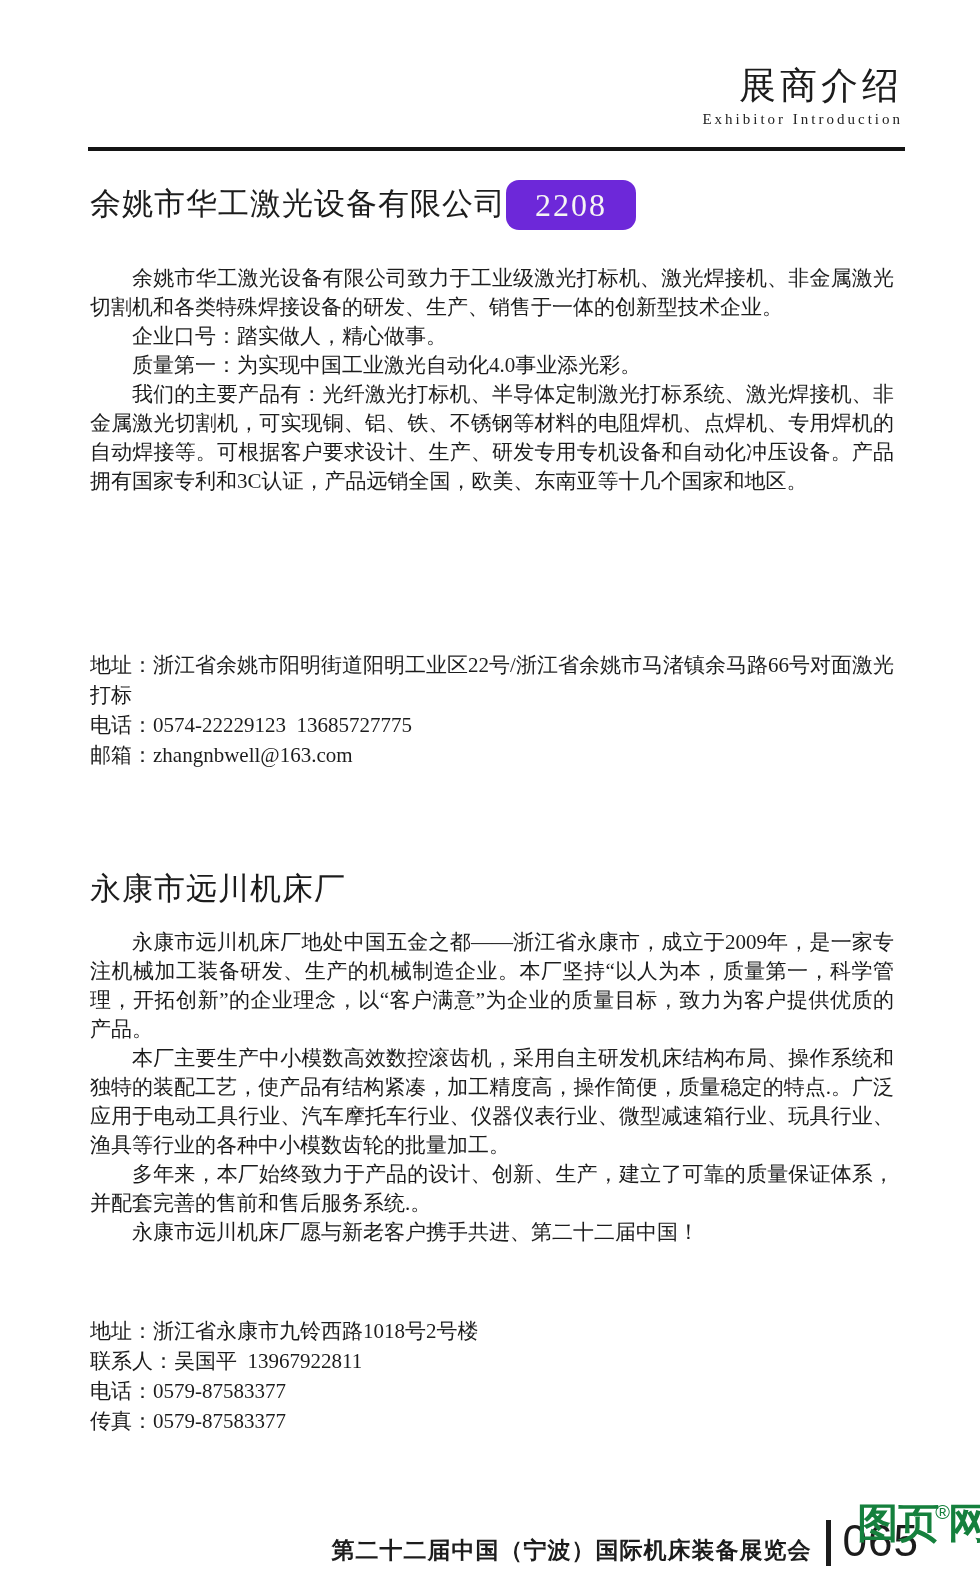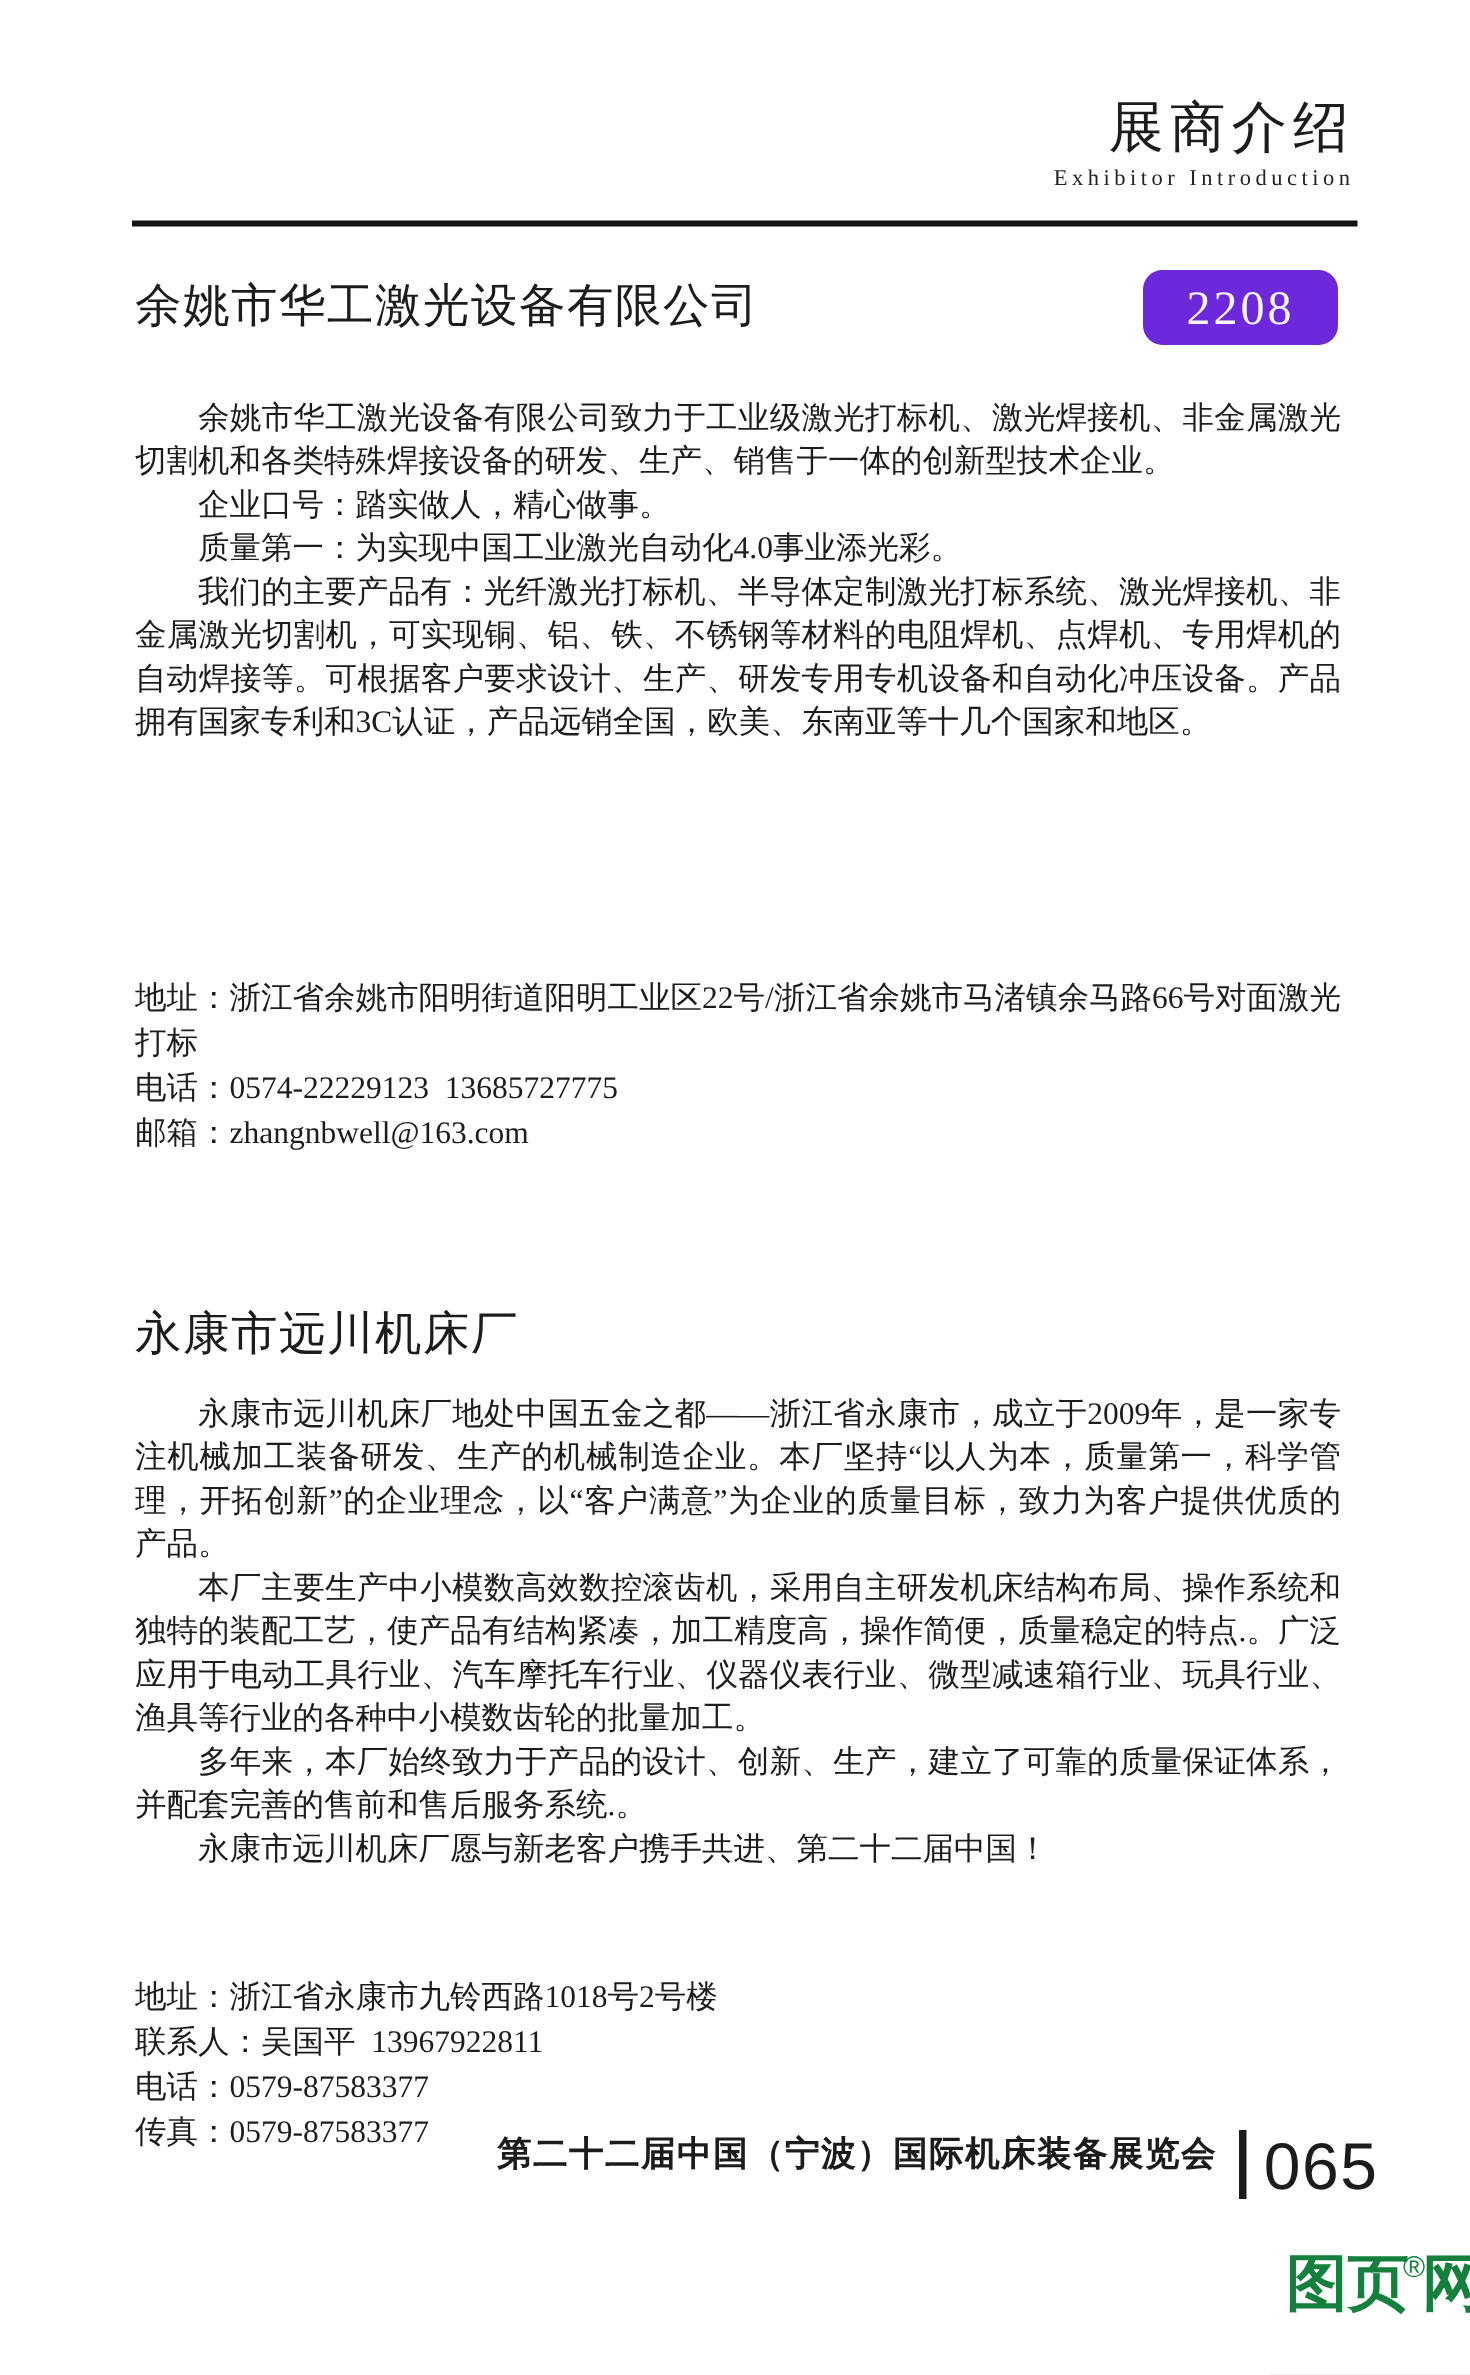--- a/index.html
+++ b/index.html
@@ -13,21 +13,21 @@
     overflow:hidden;
     padding-left:13px;
   }
   
   .header-block{position:absolute;top:64px;right:90px;text-align:right;}
   .header-title-zh{font-size:37px;letter-spacing:4px;line-height:1.2;}
   .header-title-en{font-size:15px;letter-spacing:3px;margin-top:3px;color:#222;}
   .header-rule{position:absolute;left:88px;right:88px;top:147px;height:4px;background:#141414;}
 
   
-  .sec-head{position:absolute;left:90px;width:802px;display:flex;justify-content:space-between;align-items:flex-start;}
+  .sec-head{position:absolute;left:90px;width:802px;display:flex;align-items:flex-start;}
   #sec1-head{top:180px;}
   #sec2-head{top:845px;margin-top:20px;}
   .company-name{font-size:31px;letter-spacing:1px;line-height:48px;}
   .booth-badge{
     width:130px;height:50px;flex:0 0 130px;
     background:#6d28d9;border-radius:13px;
     display:flex;align-items:center;justify-content:center;
   }
   .booth-badge span{color:#f5f4f4;font-size:32px;letter-spacing:2px;font-family:"Liberation Serif","DejaVu Serif",serif;}
 
@@ -37,21 +37,21 @@
   #sec2-body{top:928px;}
   .sec-body p{margin:0;text-indent:2em;}
 
   
   .contact{position:absolute;left:90px;width:804px;font-size:21px;line-height:30px;text-align:justify;}
   #sec1-contact{top:650px;}
   #sec2-contact{top:1316px;}
   .contact div{white-space:pre-wrap;}
 
   
-  .footer{position:absolute;top:1420px;right:74px;display:flex;align-items:flex-start;}
+  .footer{position:absolute;top:1516px;right:74px;display:flex;align-items:flex-end;}
   .expo-title{font-size:23px;font-weight:bold;letter-spacing:1px;}
   .footer-divider{width:5px;height:46px;background:#1c1c1c;margin:0 12px 0 14px;}
   .page-number{font-size:44px;font-family:"Liberation Sans","DejaVu Sans",sans-serif;font-weight:500;letter-spacing:1px;}
 
   
   .watermark{
     position:absolute;top:1502px;right:4px;
     font-family:"Liberation Sans","DejaVu Sans",sans-serif;
     font-weight:bold;font-size:41px;color:#15803d;
     line-height:1;white-space:nowrap;

